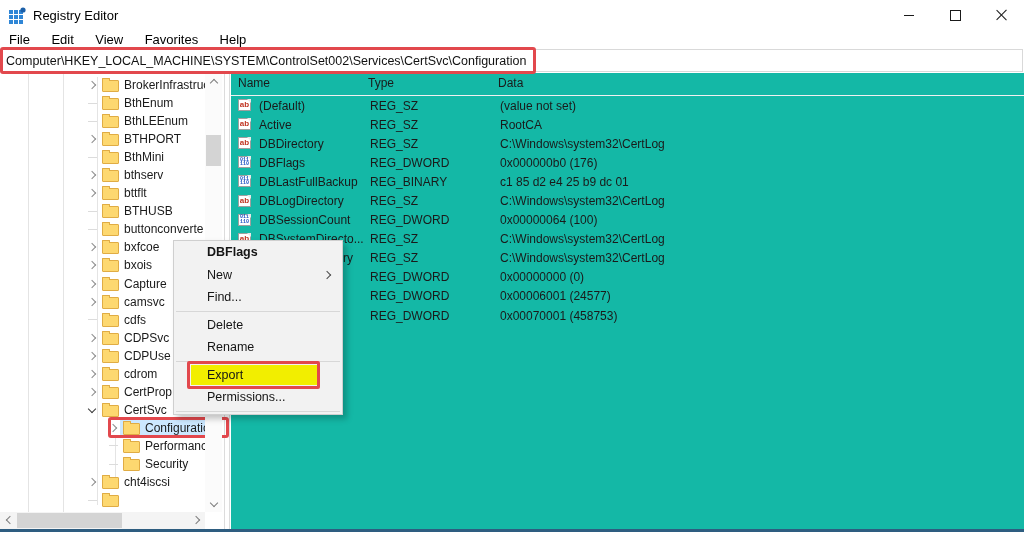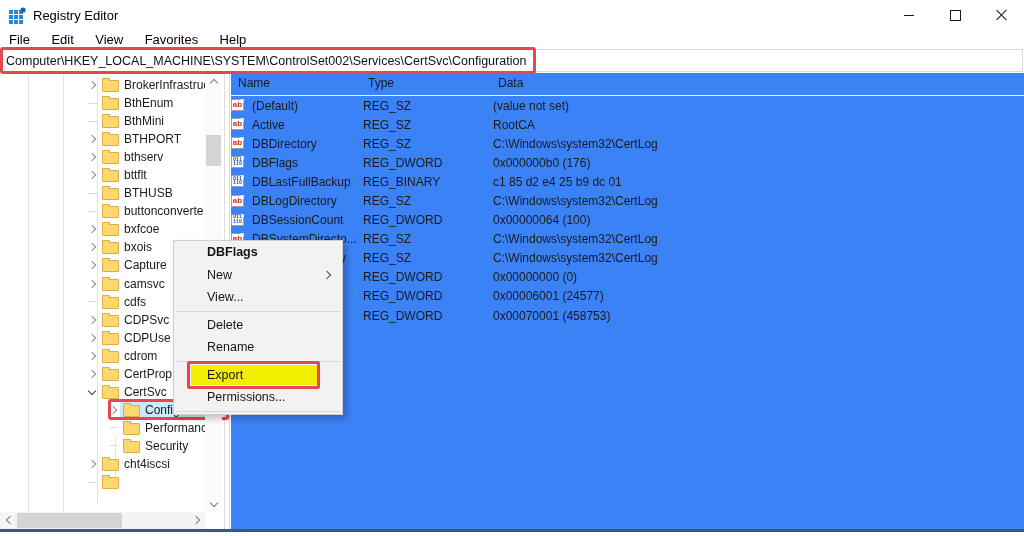--- a/index.html
+++ b/index.html
@@ -62,26 +62,26 @@
   .hsb .left{left:0;top:0;background:#f4f4f4}
   .hsb .rightb{left:188px;top:0;background:#f4f4f4}
   .hsb-thumb{position:absolute;left:17px;top:1px;width:105px;height:15px;background:#d4d4d4}
   .sb-chev{width:5px;height:5px;border-width:0 1.3px 1.3px 0;border-color:#7d7d7d}
   .cu{transform:rotate(-135deg);margin-top:3px}
   .cd{transform:rotate(45deg);margin-top:-2px}
   .cl{transform:rotate(135deg);margin-left:3px}
   .cr{transform:rotate(-45deg);margin-left:-2px}
   .pane-sep{position:absolute;left:224px;top:73px;height:456px;width:6px;border-left:1px solid #dcdcdc;border-right:1px solid #dcdcdc;box-sizing:border-box;background:#fff}
   
-  .values{position:absolute;left:231px;top:73px;right:0;height:456px;background:#3b82f6}
+  .values{position:absolute;left:231px;top:73px;right:0;height:456px;background:#14b8a6}
   .v-header{position:absolute;left:0;top:0;right:0;height:22px;border-bottom:1px solid #f0f0f0}
   .v-h{position:absolute;top:3px;font-size:12px;color:#1a1a1a}
   .vh-name{left:7px}.vh-type{left:137px}.vh-data{left:267px}
   .v-rows{position:absolute;left:0;top:23px;right:0}
-  .v-row{height:19.1px;display:grid;grid-template-columns:21px 111px 130px auto;align-items:center;}
+  .v-row{height:19.1px;display:grid;grid-template-columns:21px 111px 130px auto;align-items:center;padding-left:7px}
   .v-name,.v-type,.v-data{font-size:12px;white-space:nowrap;overflow:visible;color:#1a1a1a}
   .v-icon{position:relative;width:14px;height:13px}
   .ic{display:none;position:absolute;left:0;top:0;width:13px;height:12px;border:1px solid #9f9f9f;background:#fff;box-sizing:border-box;align-items:center;justify-content:center}
   .ic::after{content:"";position:absolute;top:-1px;right:-1px;width:0;height:0;border-style:solid;border-width:0 4px 4px 0;border-color:transparent #e8e8e8 transparent transparent}
   .v-icon[ ] .ic{}
   .v-row[data-v-icon="sz"] .ic-sz{display:flex}
   .v-row[data-v-icon="bin"] .ic-bin{display:flex}
   .ic-sz::before{content:"ab";font-size:8px;font-weight:bold;color:var(--sz-icon-red);line-height:8px}
   .ic-bin::before{content:"011\A 110";white-space:pre;font-size:5px;line-height:4.5px;font-weight:bold;color:var(--bin-icon-blue);font-family:"Liberation Mono",monospace}
   
@@ -174,38 +174,47 @@
       <div class="t-row" data-v-expand="leaf" data-v-level="1">
         <span class="t-arrow">
           <i class="dash"></i>
         </span>
         <span class="t-sel">
           <span class="folder"></span>
           <span class="t-label">BthEnum</span>
         </span>
       </div>
 
-
       <div class="t-row" data-v-expand="leaf" data-v-level="1">
         <span class="t-arrow">
           <i class="dash"></i>
         </span>
         <span class="t-sel">
           <span class="folder"></span>
+          <span class="t-label">BthLEEnum</span>
+        </span>
+      </div>
+
+      <div class="t-row" data-v-expand="collapsed" data-v-level="1">
+        <span class="t-arrow">
+          <i class="chev"></i>
+        </span>
+        <span class="t-sel">
+          <span class="folder"></span>
+          <span class="t-label">BTHPORT</span>
+        </span>
+      </div>
+
+      <div class="t-row" data-v-expand="leaf" data-v-level="1">
+        <span class="t-arrow">
+          <i class="dash"></i>
+        </span>
+        <span class="t-sel">
+          <span class="folder"></span>
           <span class="t-label">BthMini</span>
-        </span>
-      </div>
-
-      <div class="t-row" data-v-expand="collapsed" data-v-level="1">
-        <span class="t-arrow">
-          <i class="chev"></i>
-        </span>
-        <span class="t-sel">
-          <span class="folder"></span>
-          <span class="t-label">BTHPORT</span>
         </span>
       </div>
 
       <div class="t-row" data-v-expand="collapsed" data-v-level="1">
         <span class="t-arrow">
           <i class="chev"></i>
         </span>
         <span class="t-sel">
           <span class="folder"></span>
           <span class="t-label">bthserv</span>
@@ -539,21 +548,21 @@
       <span class="mi-label">DBFlags</span>
       
     </div>
 
     <div class="mi" data-v-type="item" data-v-submenu="true">
       <span class="mi-label">New</span>
       <i class="chev mi-arrow"></i>
     </div>
 
     <div class="mi" data-v-type="item">
-      <span class="mi-label">View...</span>
+      <span class="mi-label">Find...</span>
       
     </div>
 
     <div class="mi" data-v-type="separator">
       <span class="mi-label"></span>
       
     </div>
 
     <div class="mi" data-v-type="item">
       <span class="mi-label">Delete</span>

